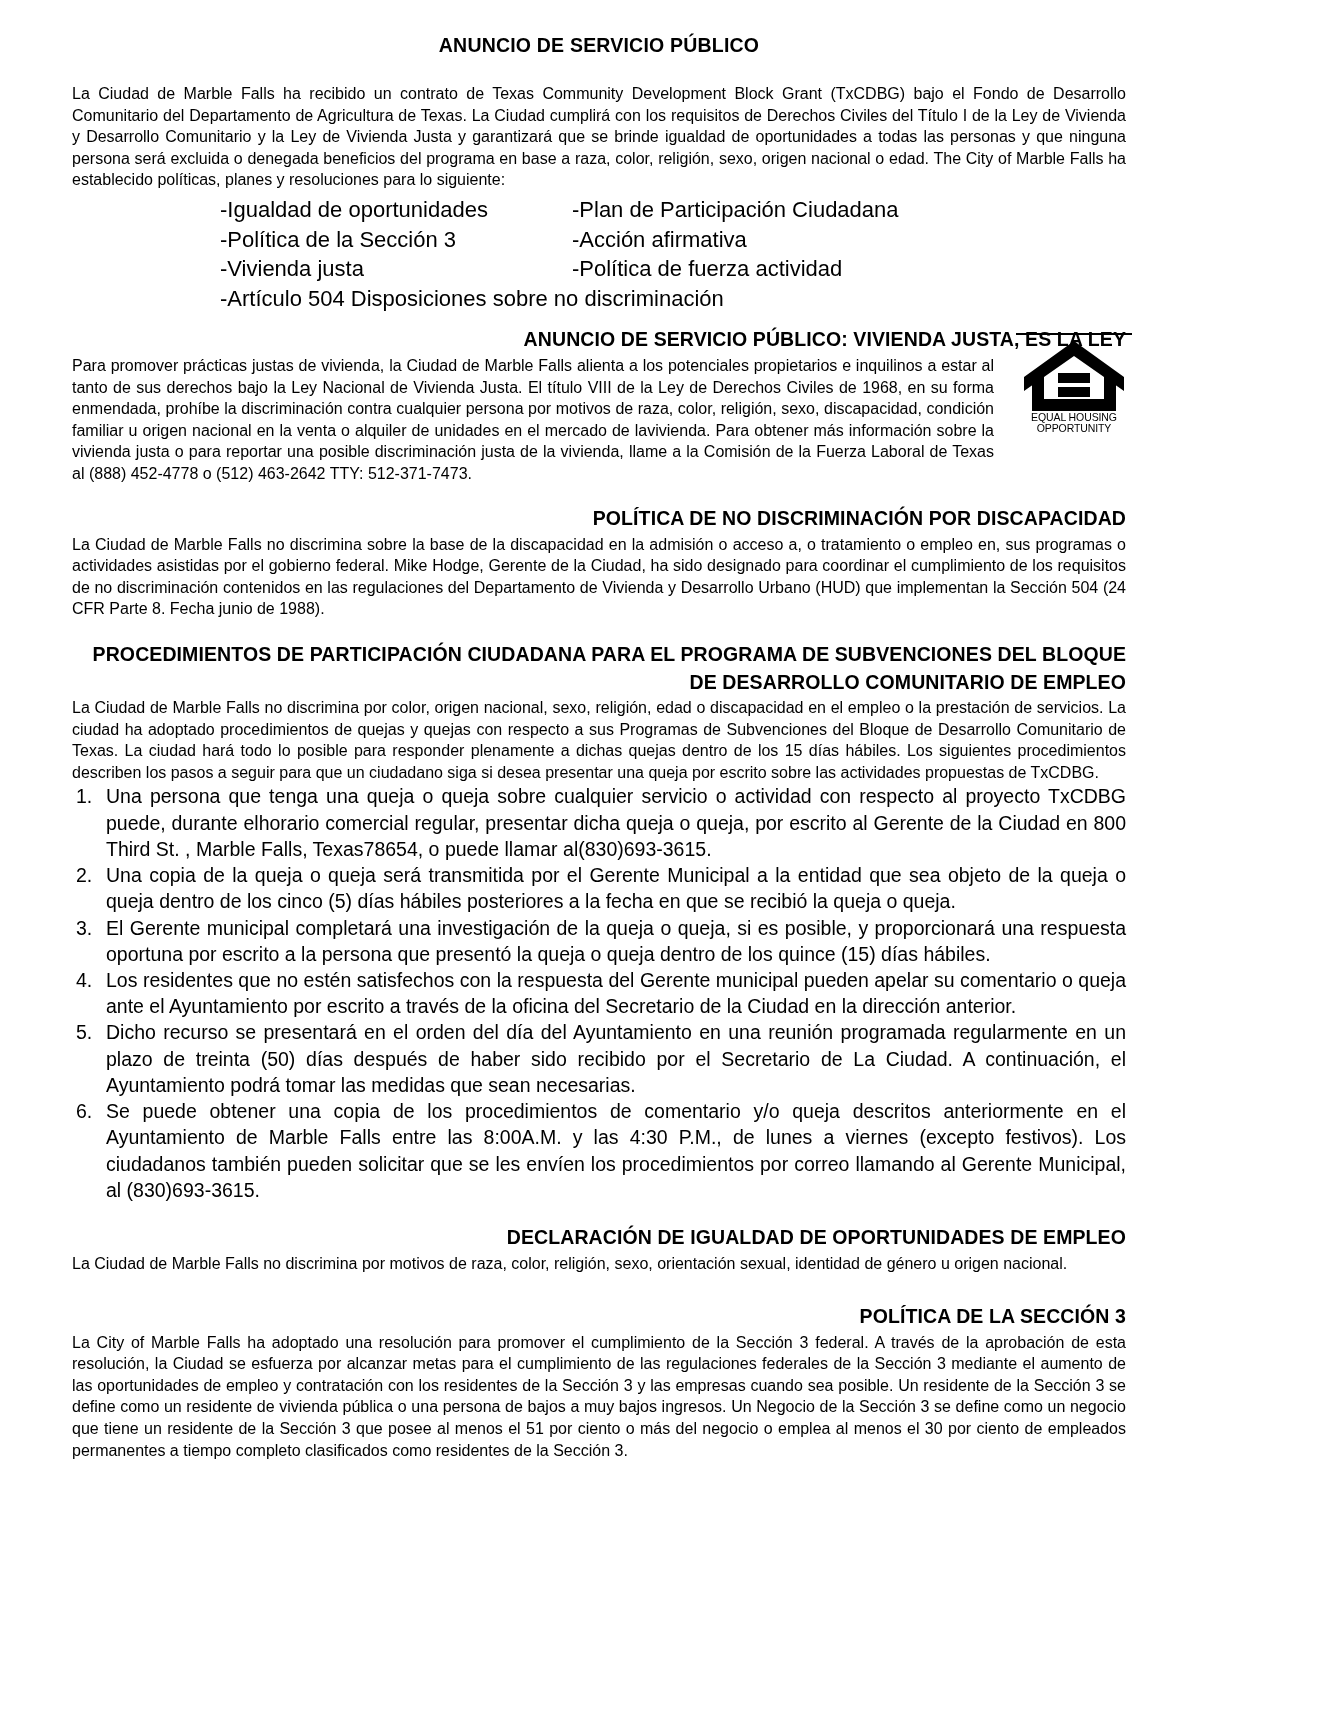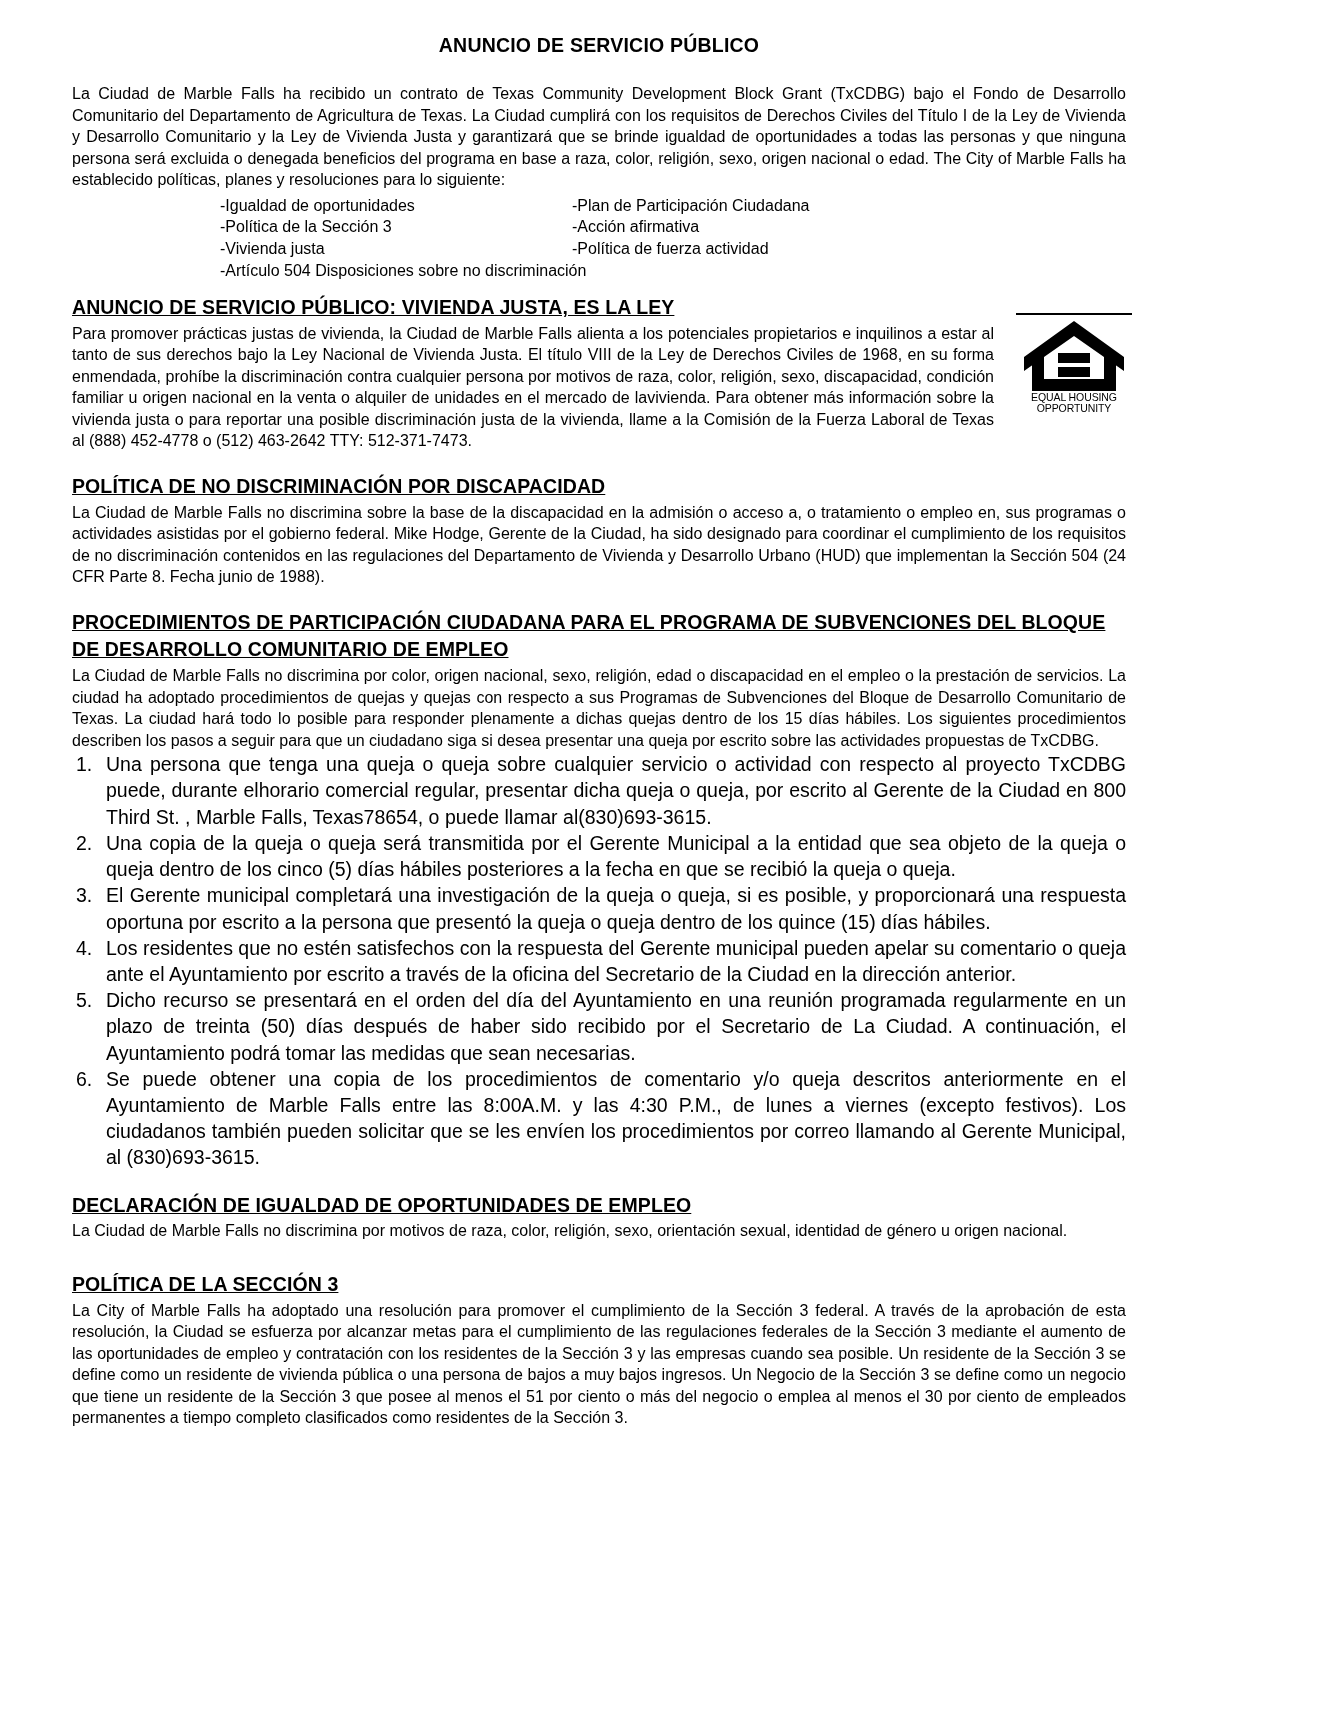--- a/index.html
+++ b/index.html
@@ -25,25 +25,24 @@
     font-size: 19.5px;
     font-weight: bold;
     text-align: center;
     letter-spacing: 0.2px;
     margin: 6px 0 26px 0;
     line-height: 1.2;
   }
   h2.section-head {
     font-size: 19.5px;
     font-weight: bold;
-    text-align: left;
+    text-align: right;
     margin: 0 0 2px 0;
     line-height: 1.32;
     letter-spacing: 0.1px;
-    text-decoration: underline;
   }
   .section {
     margin: 0 0 0 0;
   }
   .gap-s { height: 14px; }
   .gap-m { height: 22px; }
   .gap-l { height: 30px; }
   p.body {
     font-size: 16px;
     line-height: 1.345;
@@ -56,31 +55,31 @@
   
   .dash-list {
     margin: 4px 0 0 0;
     padding: 0 0 0 148px;
     display: grid;
     grid-template-columns: 352px 1fr;
     row-gap: 0px;
     column-gap: 0px;
   }
   .dash-item {
-    font-size: 16px;
+    font-size: 22px;
     line-height: 1.345;
     white-space: nowrap;
   }
 
   
   .fh-wrap { position: relative; }
   .logo-box {
     position: absolute;
     right: -6px;
-    top: 18px;
+    top: 6px;
     width: 116px;
     text-align: center;
   }
   .logo-rule {
     width: 116px;
     height: 2px;
     background: #000;
     margin: 0 0 2px 0;
   }
   .logo-svg { display: block; width: 108px; height: 74px; margin: 0 auto; }

